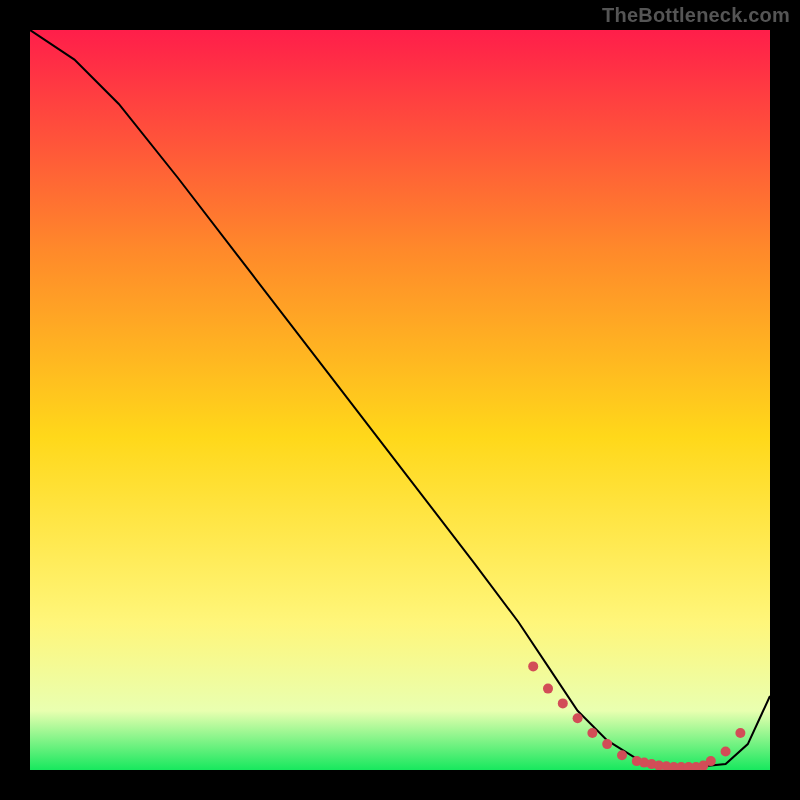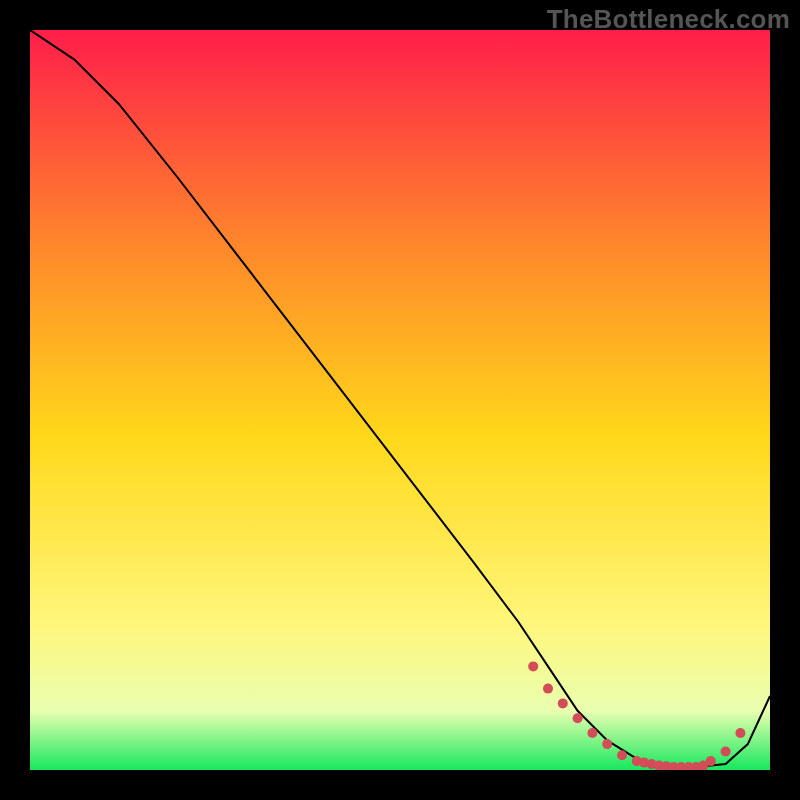--- a/index.html
+++ b/index.html
@@ -15,21 +15,21 @@
     position: relative;
     width: 800px;
     height: 800px;
     background: #000;
   }
   .watermark {
     position: absolute;
     top: 4px;
     right: 10px;
     color: #555;
-    font-size: 26px;
+    font-size: 20px;
     font-weight: 600;
     letter-spacing: 0.2px;
     z-index: 50;
   }
   .plot {
     position: absolute;
     left: 30px;
     top: 30px;
     width: 740px;
     height: 740px;

